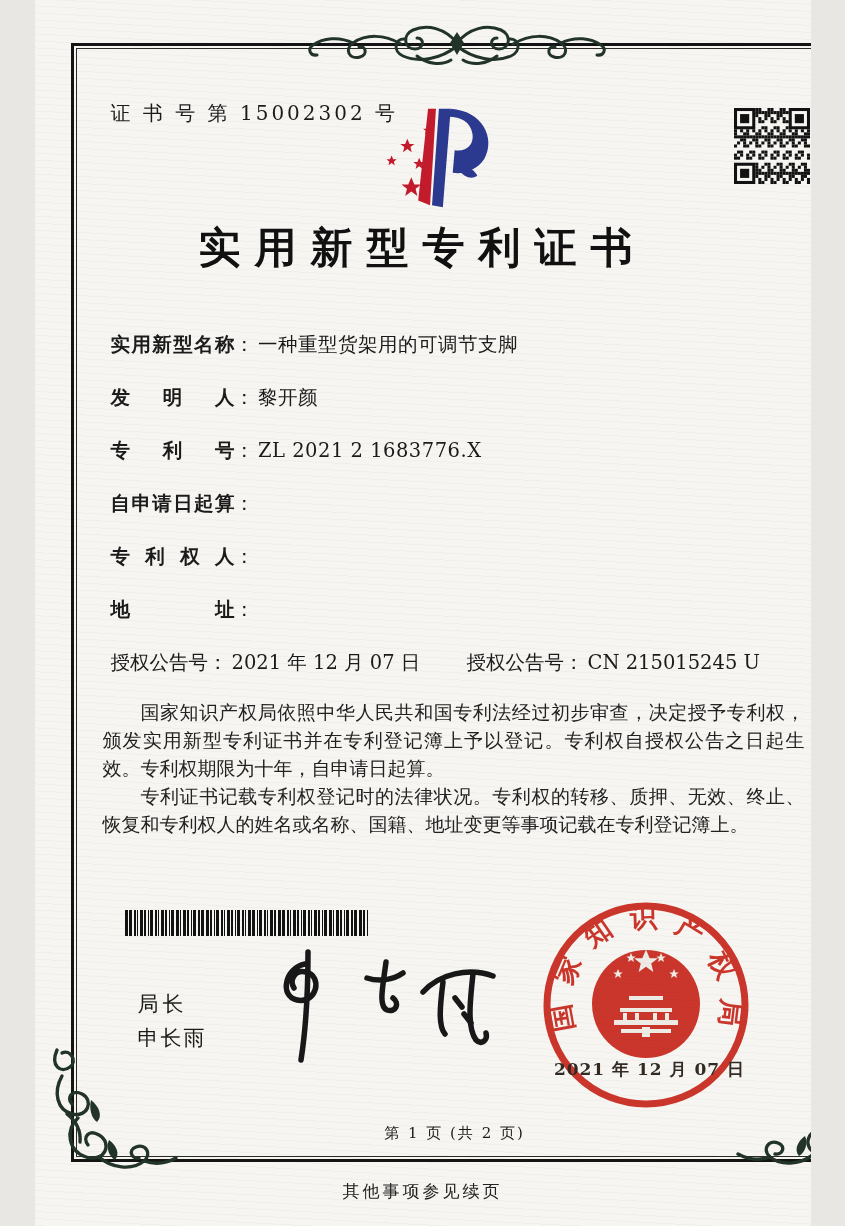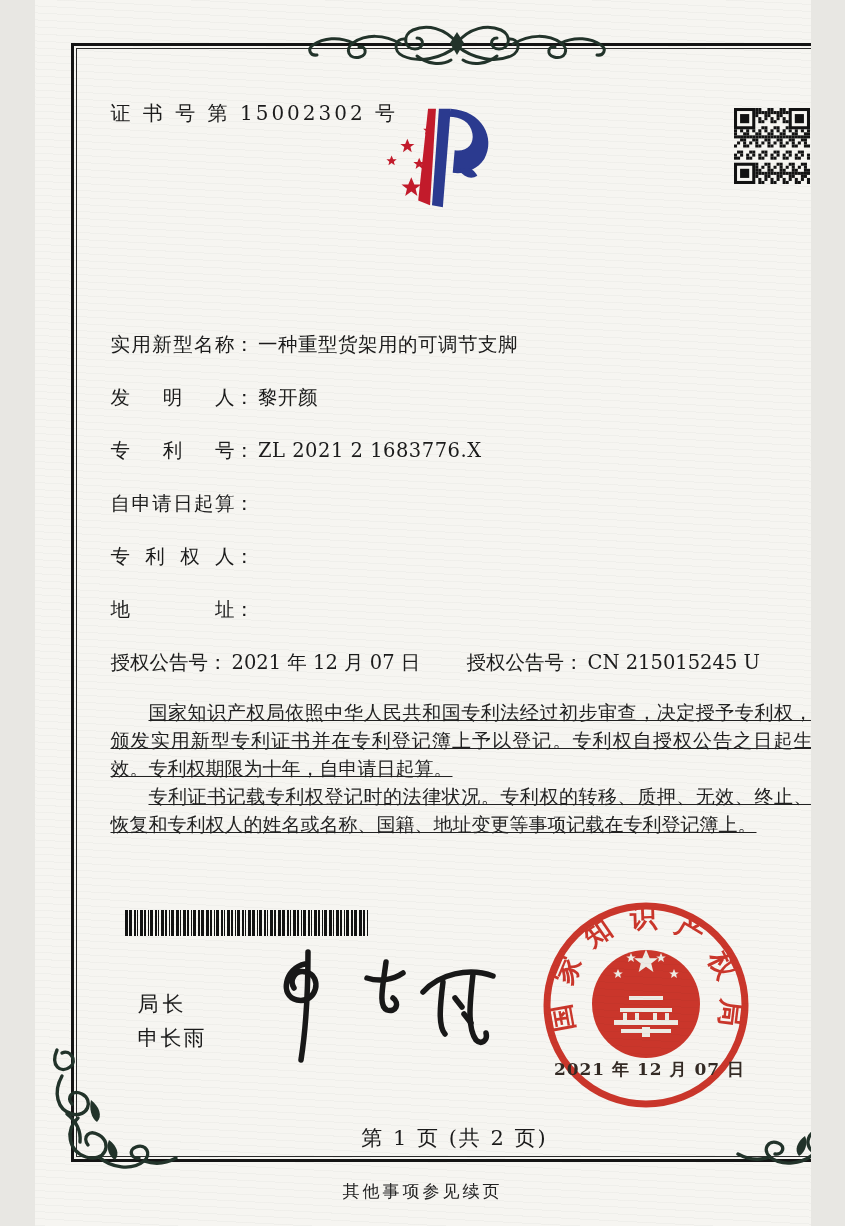--- a/index.html
+++ b/index.html
@@ -15,38 +15,38 @@
     border:3px solid #141414; box-sizing:border-box;}
   .frame-inner{position:absolute; left:2px; top:2px; right:2px; bottom:2px;
     border:1px solid #2a2a2a;}
   .cert-no{position:absolute; left:76px; top:100px; font-size:20px; letter-spacing:3px; font-weight:500;}
   .logo{position:absolute; left:328px; top:104px; width:138px; height:112px;}
   .qr{position:absolute; left:699px; top:108px; width:76px; height:76px;}
   .title{position:absolute; left:0; top:220px; width:100%; text-align:center;
     font-size:42px; font-weight:700; letter-spacing:14px; color:#111;}
   .fields{position:absolute; left:76px; top:330px; width:700px; font-size:19.5px;}
   .frow{display:flex; align-items:flex-start; margin-bottom:24px; line-height:29px;}
-  .flabel{width:124px; text-align:justify; text-align-last:justify; flex:0 0 auto; white-space:nowrap;}
+  .flabel{width:124px; text-align:justify; text-align-last:justify; flex:0 0 auto; white-space:nowrap;font-weight:bold;}
   .fcolon{flex:0 0 auto; margin-right:4px;}
   .fvalue{flex:1 1 auto; letter-spacing:0.5px;}
   .grant-row{display:flex; margin-bottom:0;}
   .grant-left{display:flex; width:356px; flex:0 0 auto;}
   .grant-right{display:flex; flex:1 1 auto;}
   .glabel{white-space:nowrap;}
-  .paras{position:absolute; left:76px; top:698px; width:702px; font-size:19px; line-height:28px; color:#222;text-decoration:underline;}
+  .paras{position:absolute; left:68px; top:698px; width:702px; font-size:19px; line-height:28px; color:#222;}
   .paras p{margin:0; text-indent:2em; text-align:justify;}
   .barcode{position:absolute; left:90px; top:910px; width:244px; height:26px; display:flex; align-items:stretch;}
   .barcode i{display:block; height:100%;}
   .director-label{position:absolute; left:103px; top:990px; font-size:21px; letter-spacing:4px;}
   .director-name{position:absolute; left:103px; top:1024px; font-size:21px; letter-spacing:2px;}
   .signature{position:absolute; left:222px; top:946px; width:256px; height:124px;}
   .seal{position:absolute; left:500px; top:896px; width:222px; height:222px; opacity:0.93; mix-blend-mode:multiply;}
   .seal-date{position:absolute; left:519px; top:1058px; width:192px; text-align:center;
     font-size:17px; font-weight:700; letter-spacing:1px; color:#332a24; z-index:5;}
-  .page-info{position:absolute; left:0; top:1124px; width:100%; text-align:center; font-size:21px; letter-spacing:2px;padding-left:32px;}
+  .page-info{position:absolute; left:0; top:1124px; width:100%; text-align:center; font-size:15px; letter-spacing:2px;padding-left:32px;}
   .continuation{position:absolute; left:0; top:1180px; width:100%; text-align:center; font-size:17px; letter-spacing:3px; color:#222;}
   .orn{position:absolute;}
   .orn-top{left:252px; top:12px; width:340px; height:64px;}
   .orn-bl{left:12px; top:1046px; width:132px; height:142px;}
   .orn-br{left:700px; top:1042px; width:132px; height:142px; transform:scaleX(-1);}
 </style>
 </head>
 <body>
 
 <div class="page">
@@ -355,20 +355,21 @@
       <rect x="1" y="1" width="5" height="5" fill="#f6f5f1"></rect>
       <rect x="2" y="2" width="3" height="3" fill="#121212"></rect>
       <rect x="18" y="0" width="7" height="7" fill="#121212"></rect>
       <rect x="19" y="1" width="5" height="5" fill="#f6f5f1"></rect>
       <rect x="20" y="2" width="3" height="3" fill="#121212"></rect>
       <rect x="0" y="18" width="7" height="7" fill="#121212"></rect>
       <rect x="1" y="19" width="5" height="5" fill="#f6f5f1"></rect>
       <rect x="2" y="20" width="3" height="3" fill="#121212"></rect>
     </svg>
 
+  <div class="title">实用新型专利证书</div>
 
   <div class="fields">
     <div class="frow">
       <span class="flabel">实用新型名称</span>
       <span class="fcolon">：</span>
       <span class="fvalue">一种重型货架用的可调节支脚</span>
     </div>
     <div class="frow">
       <span class="flabel">发明人</span>
       <span class="fcolon">：</span>

